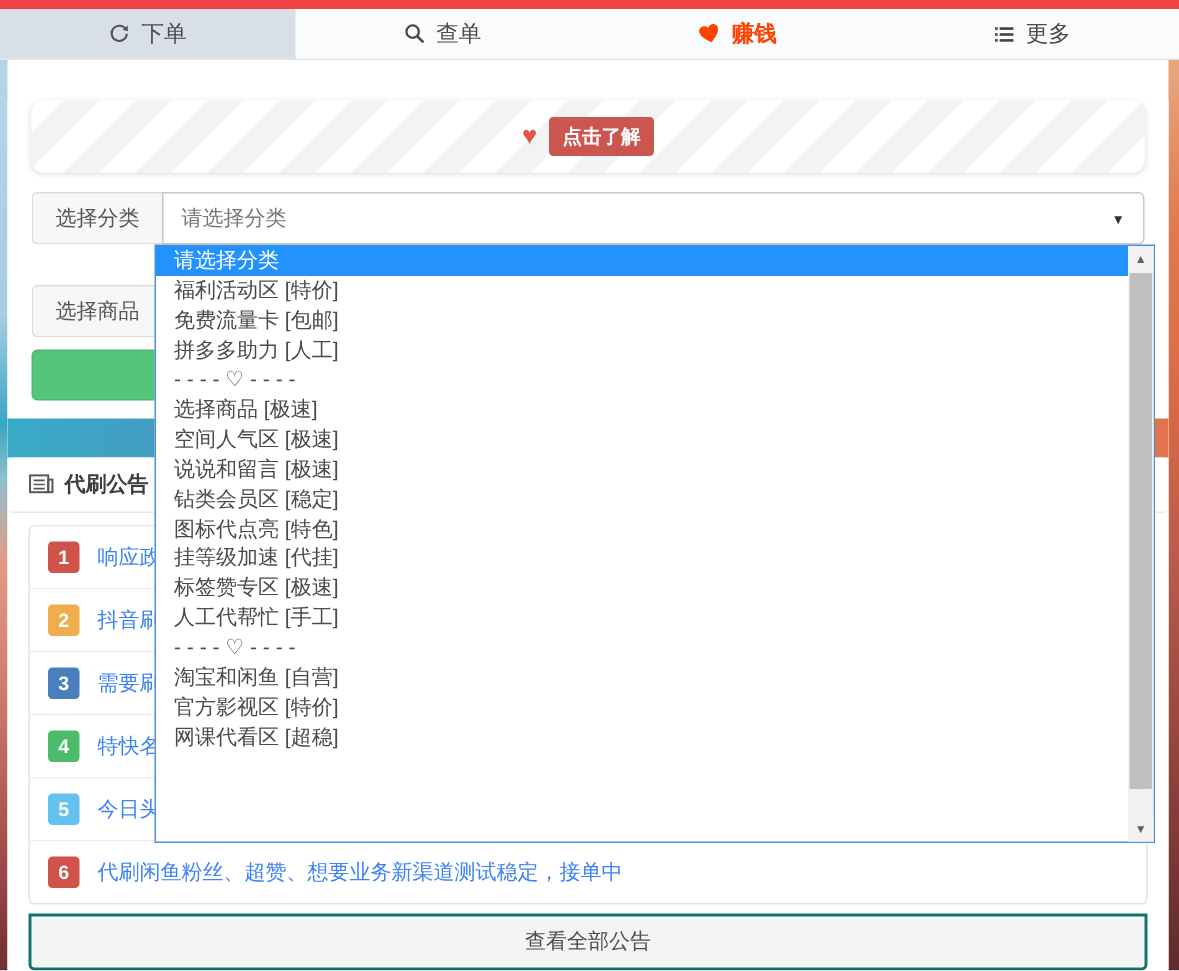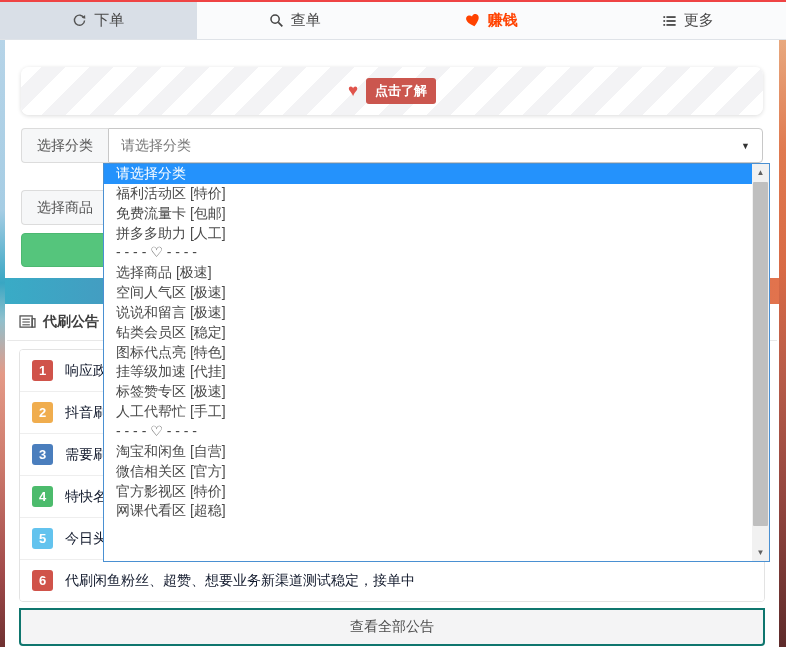--- a/index.html
+++ b/index.html
@@ -8,21 +8,21 @@
 
   
   .bg-strip { position:absolute; top:40px; bottom:0; z-index:0; }
   .bg-strip.left { left:0; width:5px;
     background:linear-gradient(to bottom,#b6d4e8 0%,#a6cde4 28%,#38a6c3 40%,#8fc0cd 46%,#e49a87 55%,#cd7a6c 70%,#a14a4a 88%,#6f3131 100%); }
   .bg-strip.right { right:0; width:7px;
     background:linear-gradient(to bottom,#e8a87e 0%,#e07a50 18%,#d86a45 38%,#b85c49 55%,#94463f 75%,#5e2b2b 100%); }
 
   
   .tabbar { position:relative; z-index:2; height:40px; display:flex;
-    border-top:2px solid #ef4444; border-bottom:1px solid #dfe3e8; background:#fafbfc; }
+    border-top:6px solid #ef4444; border-bottom:1px solid #dfe3e8; background:#fafbfc; }
   .tab { flex:1; display:flex; align-items:center; justify-content:center; gap:7px;
     font-size:15px; color:#4a4a4a; cursor:pointer; }
   .tab.active { background:#d9dfe7; }
   .tab.earn { color:#ff4200; font-weight:bold; }
   .tab svg { display:block; }
 
   .page { position:relative; z-index:1; margin:0 7px 0 5px; background:#fff; height:605px; }
 
   
   .banner { margin:27px 16px 0; height:48px; border-radius:8px;
@@ -55,21 +55,21 @@
   
   .notice { background:#fff; margin:0 2px; }
   .n-head { display:flex; align-items:center; gap:7px; padding:9px 12px;
     border-bottom:1px solid #e8e8e8; font-size:14px; font-weight:bold; color:#3d3d3d; }
   .n-list { margin:8px 12px 0; border:1px solid #e3e3e3; border-radius:4px; overflow:hidden; }
   .n-row { display:flex; align-items:center; gap:12px; padding:10px 12px;
     border-bottom:1px solid #eee; background:#fff; }
   .n-row:last-child { border-bottom:none; }
   .n-badge { width:21px; height:21px; line-height:21px; border-radius:3px; color:#fff;
     font-size:13px; font-weight:bold; text-align:center; flex:0 0 21px; }
-  .n-text { color:#0f172a; font-size:14px; white-space:nowrap; }
+  .n-text { color:#3b82f6; font-size:14px; white-space:nowrap; }
   .n-foot { margin:6px 12px 2px; background:#f4f4f5; border:2px solid #0f766e;
     border-radius:0 0 4px 4px; text-align:center; padding:8px 0; font-size:14px;
     color:#4d4d4d; cursor:pointer; }
 
   
   .dropdown { position:absolute; left:103px; top:163px; width:667px; height:399px;
     background:#fff; border:1px solid #4a90d2; z-index:50; display:flex; }
   .dd-opts { flex:1; overflow:hidden; }
   .dd-opt { height:19.85px; line-height:19.85px; padding-left:12px; font-size:14px;
     color:#4a4a4a; white-space:nowrap; cursor:pointer; }
@@ -200,21 +200,20 @@
       <div class="dd-opt">选择商品 [极速]</div>
       <div class="dd-opt">空间人气区 [极速]</div>
       <div class="dd-opt">说说和留言 [极速]</div>
       <div class="dd-opt">钻类会员区 [稳定]</div>
       <div class="dd-opt">图标代点亮 [特色]</div>
       <div class="dd-opt">挂等级加速 [代挂]</div>
       <div class="dd-opt">标签赞专区 [极速]</div>
       <div class="dd-opt">人工代帮忙 [手工]</div>
       <div class="dd-opt">- - - - ♡ - - - -</div>
       <div class="dd-opt">淘宝和闲鱼 [自营]</div>
-      <div class="dd-opt">微信相关区 [官方]</div>
       <div class="dd-opt">官方影视区 [特价]</div>
       <div class="dd-opt">网课代看区 [超稳]</div>
     </div>
   <div class="sb">
     <div class="sb-btn up">▲</div>
     <div class="sb-thumb"></div>
     <div class="sb-btn down">▼</div>
   </div>
 </div>
 

